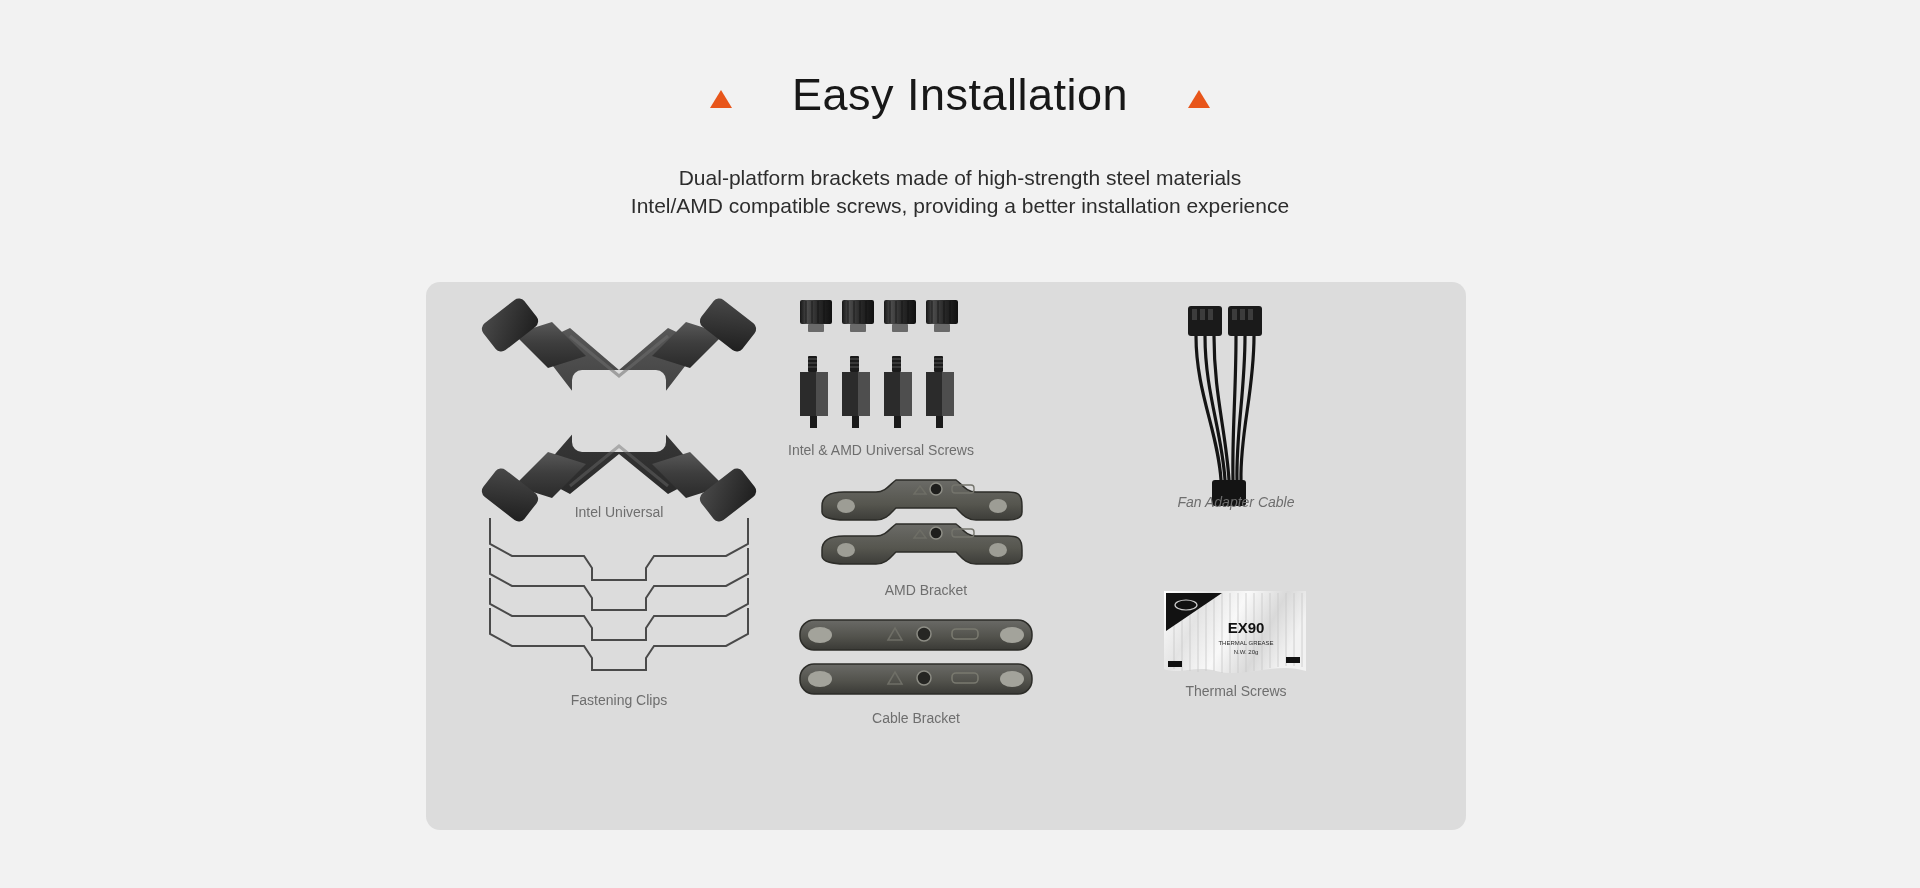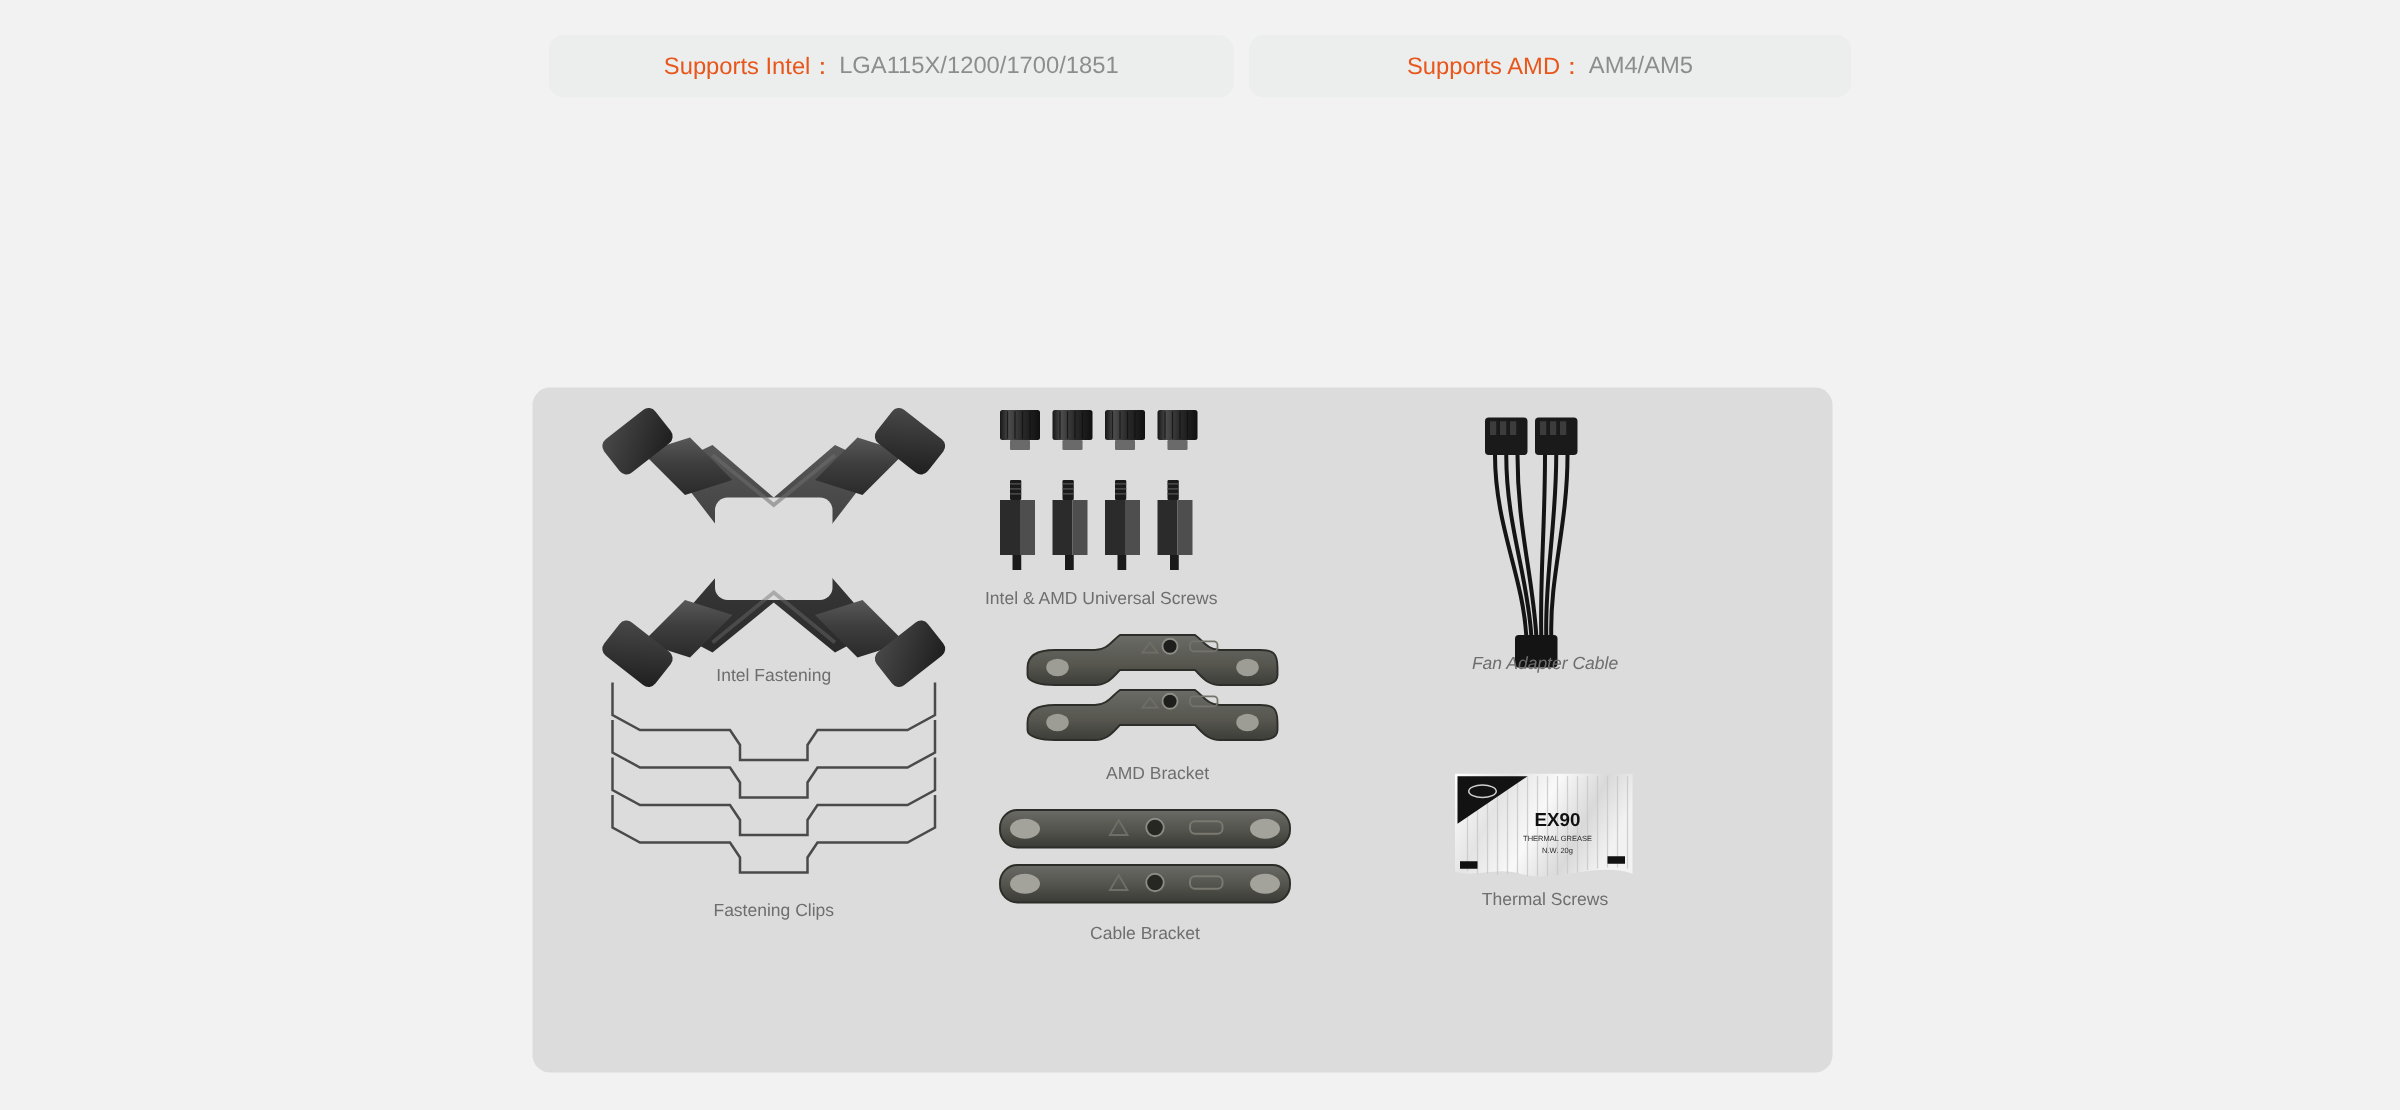--- a/index.html
+++ b/index.html
@@ -60,31 +60,32 @@
     position: absolute; width: 100%; text-align: center;
     font-size: 14px; color: #6e6e6e; white-space: nowrap;
   }
   svg { display: block; overflow: visible; }
 </style>
 </head>
 <body>
 
 <div class="page">
 
-
-  <div class="badges">
-    <div class="badge intel">
-      <span class="lbl">Supports Intel：</span>
-      <span class="val">LGA115X/1200/1700/1851</span>
-    </div>
-    <div class="badge amd">
-      <span class="lbl">Supports AMD：</span>
-      <span class="val">AM4/AM5</span>
+  <div class="header">
+    <div class="title-row">
+      <span class="tri"></span>
+      <h1 class="title">Easy Installation</h1>
+      <span class="tri"></span>
+    </div>
+    <div class="subtitle">
+      <div>Dual-platform brackets made of high-strength steel materials</div>
+      <div>Intel/AMD compatible screws, providing a better installation experience</div>
     </div>
   </div>
+
 
   <div class="panel">
 
     <div class="item" style="left:48px; top:22px; width:290px; height:230px;">
       <svg width="290" height="212" viewBox="0 0 290 212">
         <defs>
           <linearGradient id="plg" x1="0" y1="0" x2="0" y2="1">
             <stop offset="0%" stop-color="#585858"></stop>
             <stop offset="45%" stop-color="#3e3e3e"></stop>
             <stop offset="100%" stop-color="#2a2a2a"></stop>
@@ -107,21 +108,21 @@
         <path d="M96 32 L145 72 L194 32" stroke="#6d6d6d" stroke-width="3" fill="none" opacity="0.55"></path>
         <path d="M96 182 L145 142 L194 182" stroke="#6d6d6d" stroke-width="3" fill="none" opacity="0.45"></path>
 
         <g>
           <rect x="10" y="4" width="52" height="34" rx="7" fill="url(#padg)" transform="rotate(-38 36 21)"></rect>
           <rect x="228" y="4" width="52" height="34" rx="7" fill="url(#padg)" transform="rotate(38 254 21)"></rect>
           <rect x="10" y="174" width="52" height="34" rx="7" fill="url(#padg)" transform="rotate(38 36 191)"></rect>
           <rect x="228" y="174" width="52" height="34" rx="7" fill="url(#padg)" transform="rotate(-38 254 191)"></rect>
         </g>
       </svg>
-      <div class="caption" style="top:200px;">Intel Fastening</div>
+      <div class="caption" style="top:200px;">Intel Universal</div>
     </div>
 
     <div class="item" style="left:370px; top:18px; width:290px; height:180px;">
       <svg width="290" height="136" viewBox="0 0 290 136">
         <defs>
           <linearGradient id="knurl" x1="0" y1="0" x2="1" y2="0">
             <stop offset="0%" stop-color="#171717"></stop>
             <stop offset="22%" stop-color="#4c4c4c"></stop>
             <stop offset="55%" stop-color="#2a2a2a"></stop>
             <stop offset="100%" stop-color="#101010"></stop>

